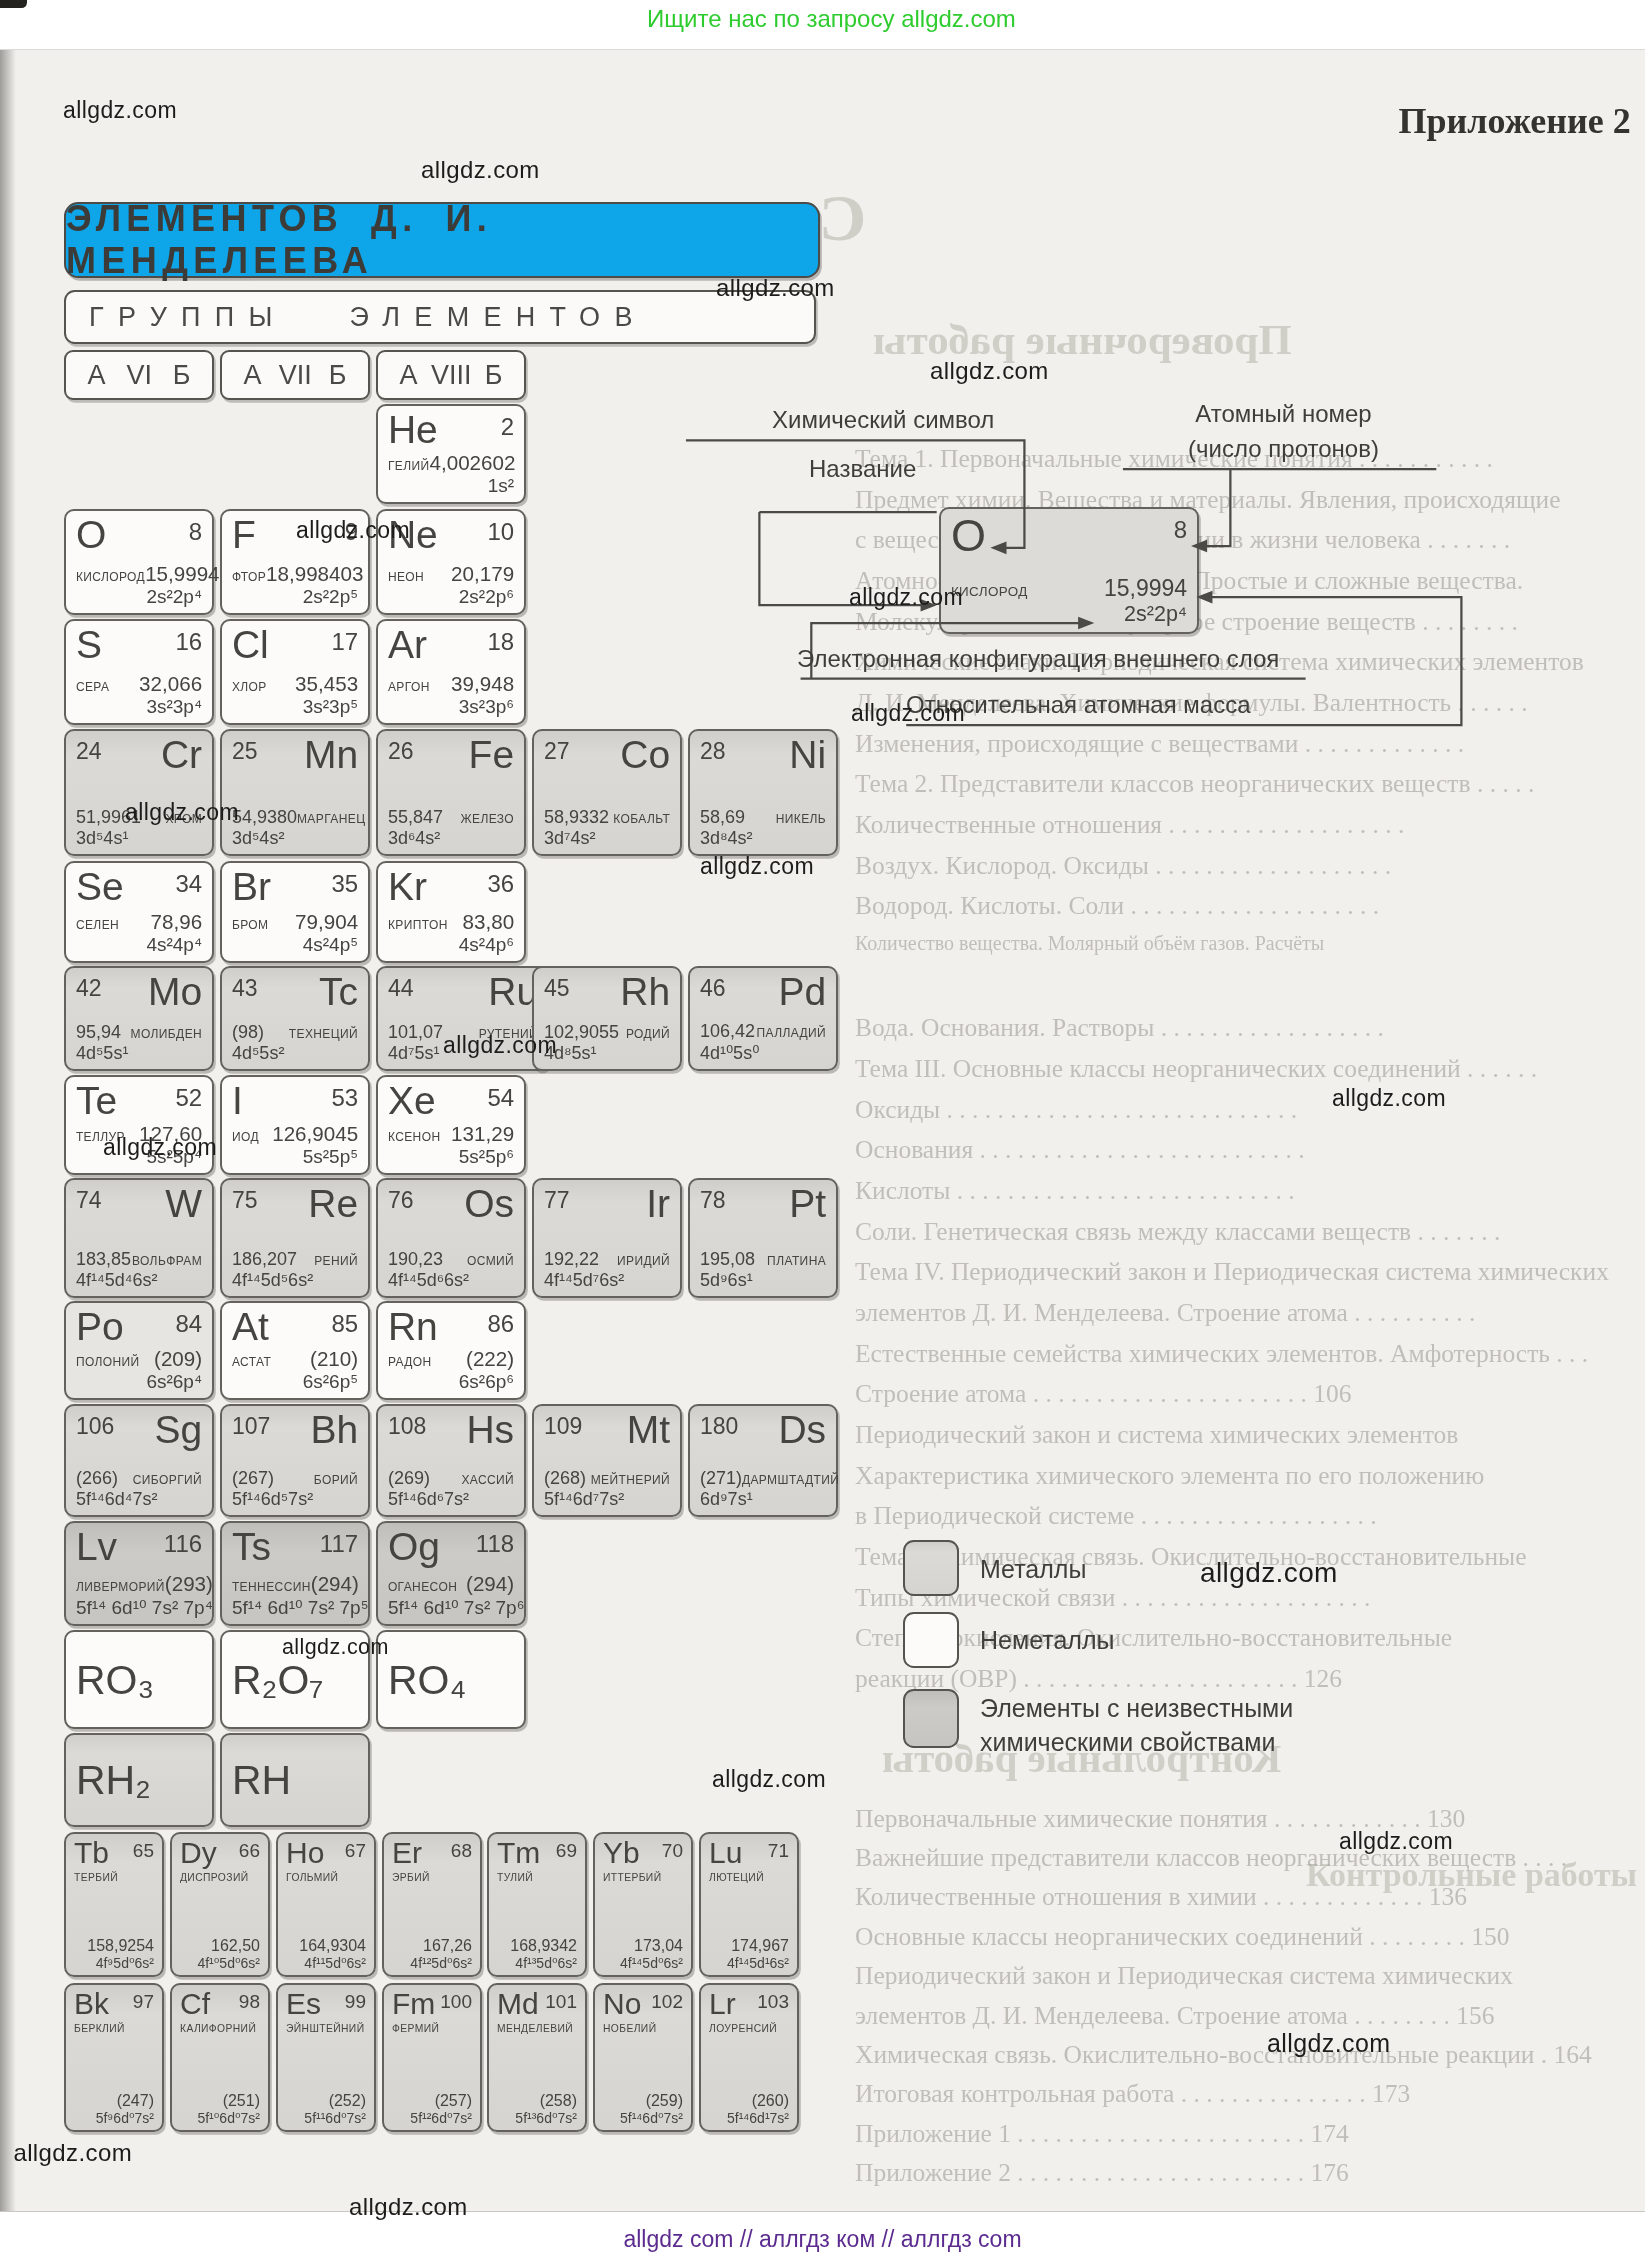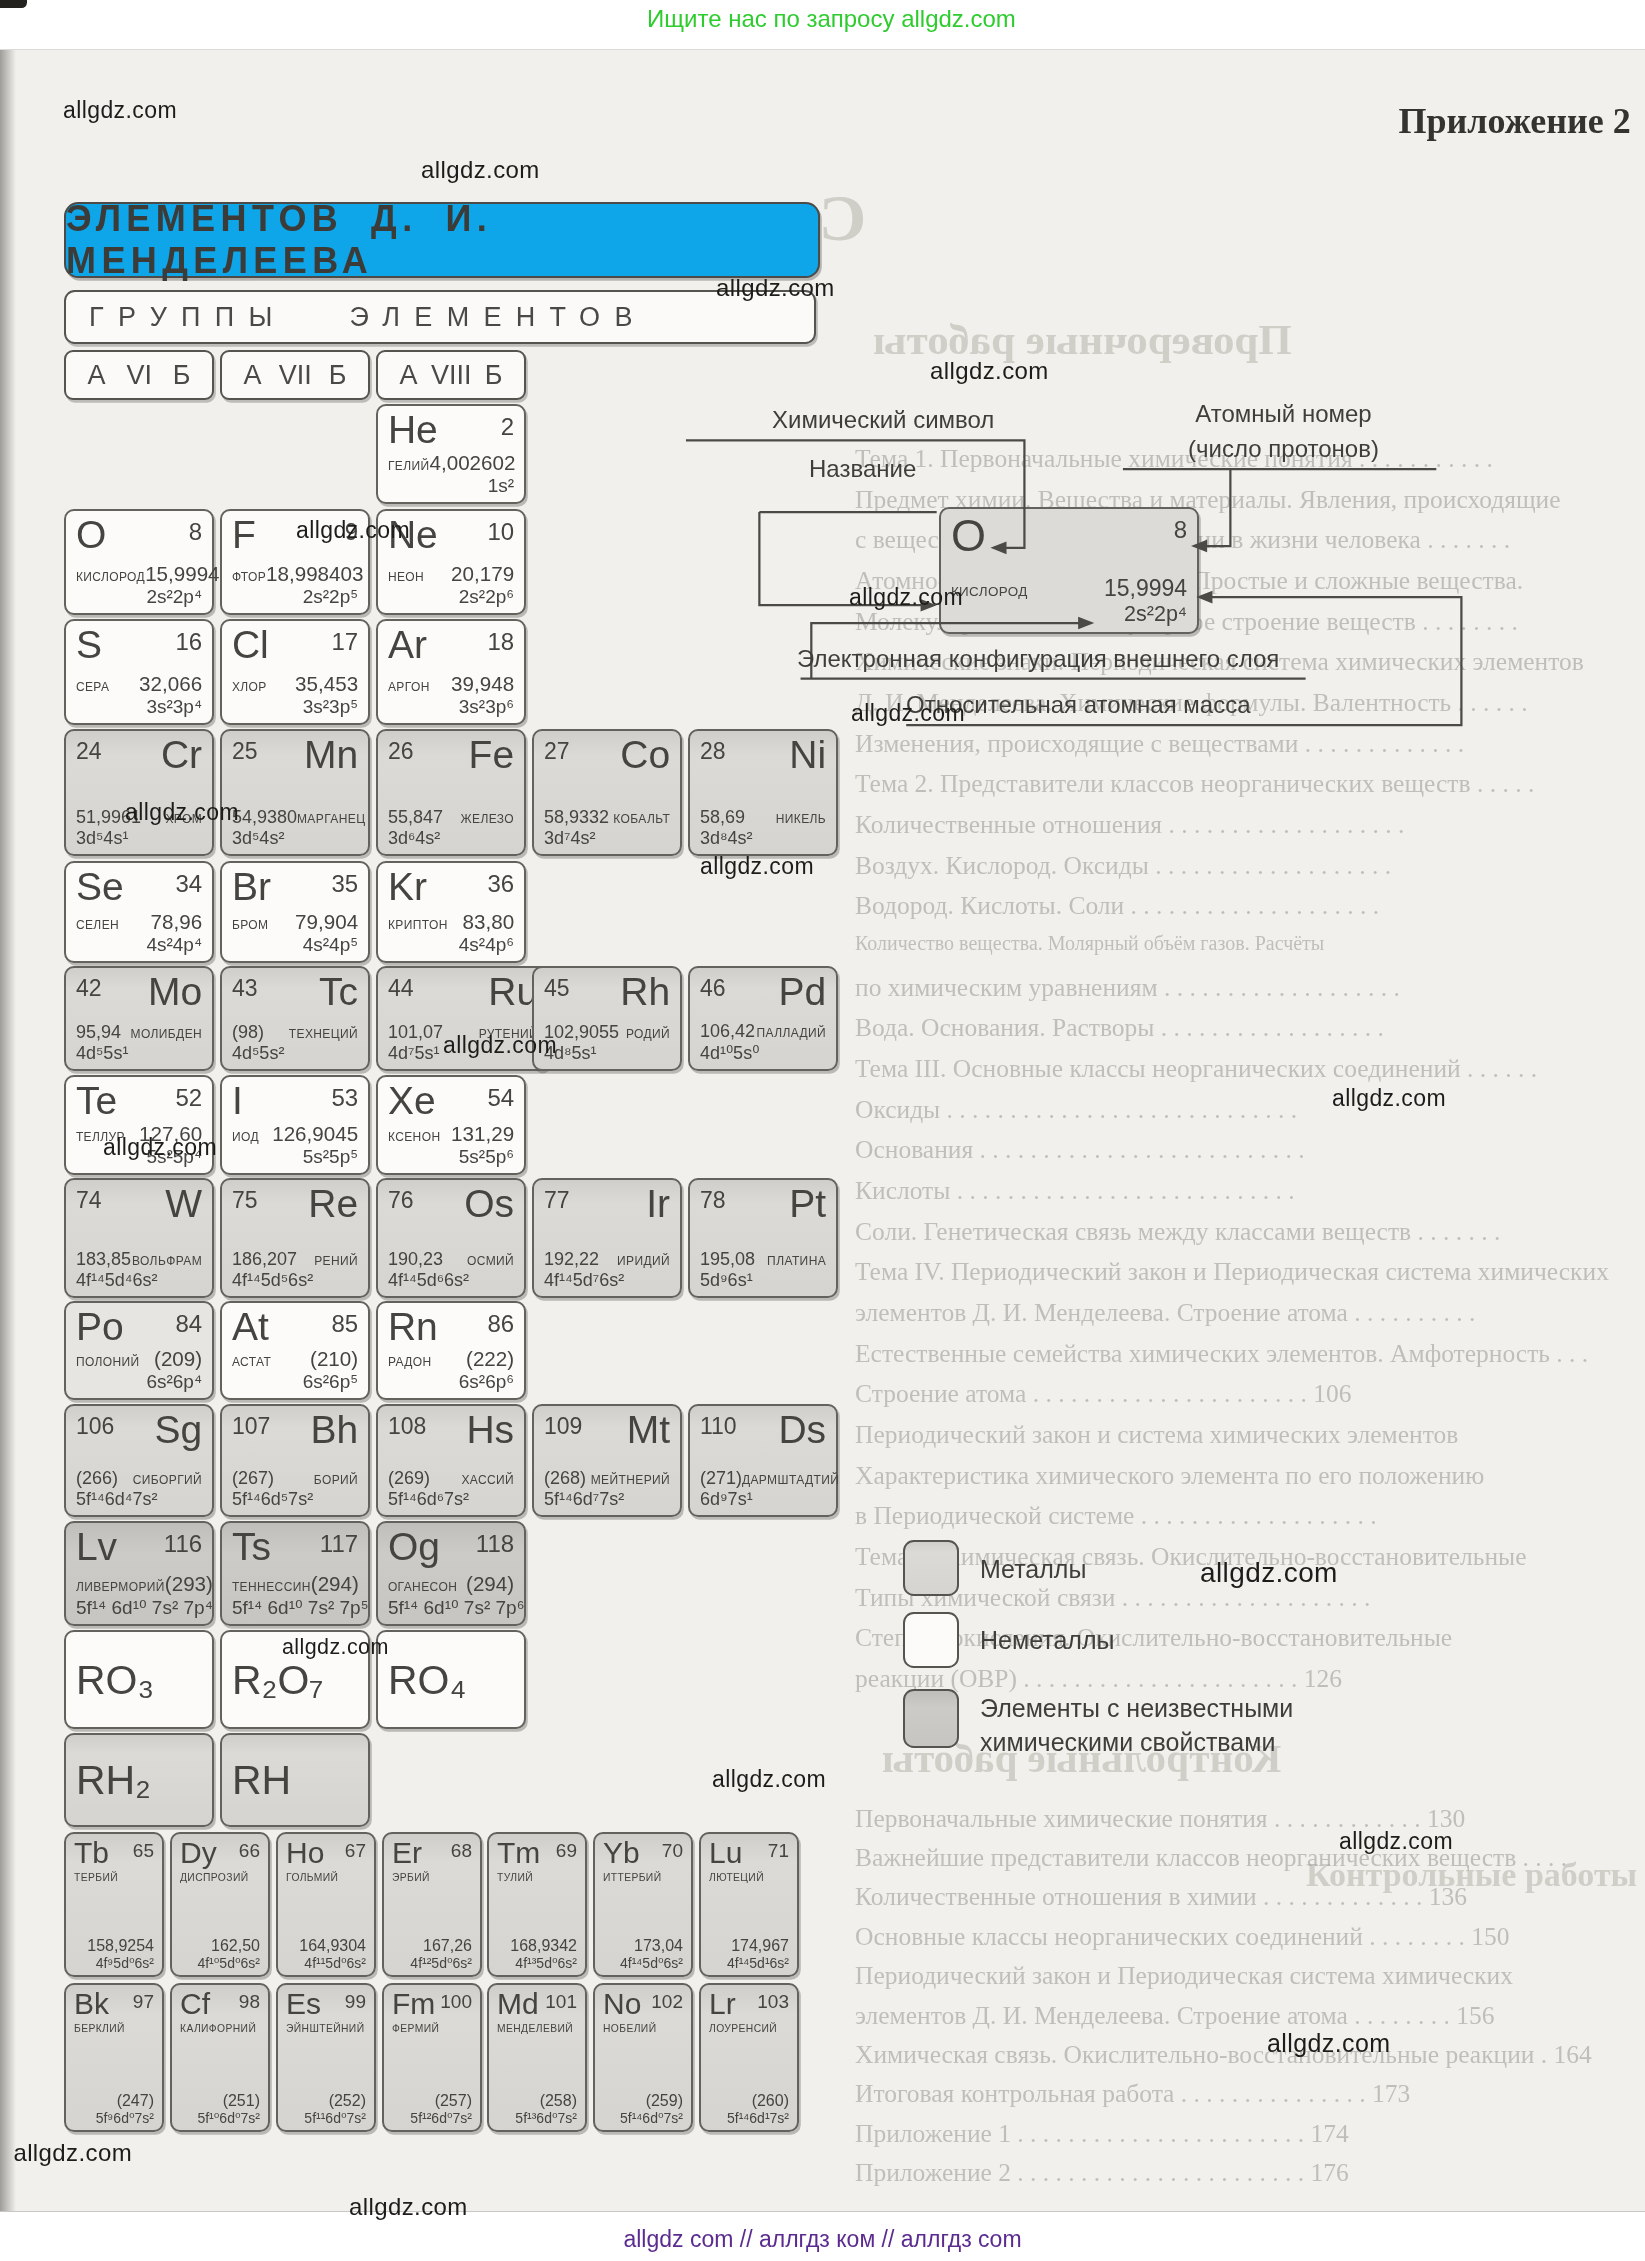--- a/index.html
+++ b/index.html
@@ -94,21 +94,20 @@
         <div class="ghost-line" style="left: 855px; top: 516px; font-size: 25.5px;">Атомно-молекулярное учение. Простые и сложные вещества.</div>
         <div class="ghost-line" style="left: 855px; top: 557px; font-size: 25.5px;">Молекулярное и немолекулярное строение веществ . . . . . . . .</div>
         <div class="ghost-line" style="left: 855px; top: 597px; font-size: 25.5px;">Химические знаки. Периодическая система химических элементов</div>
         <div class="ghost-line" style="left: 855px; top: 638px; font-size: 25.5px;">Д. И. Менделеева. Химические формулы. Валентность . . . . . .</div>
         <div class="ghost-line" style="left: 855px; top: 679px; font-size: 25.5px;">Изменения, происходящие с веществами . . . . . . . . . . . . .</div>
         <div class="ghost-line" style="left: 855px; top: 719px; font-size: 25.5px;">Тема 2. Представители классов неорганических веществ . . . . .</div>
         <div class="ghost-line" style="left: 855px; top: 760px; font-size: 25.5px;">Количественные отношения . . . . . . . . . . . . . . . . . . .</div>
         <div class="ghost-line" style="left: 855px; top: 801px; font-size: 25.5px;">Воздух. Кислород. Оксиды . . . . . . . . . . . . . . . . . . .</div>
         <div class="ghost-line" style="left: 855px; top: 841px; font-size: 25.5px;">Водород. Кислоты. Соли . . . . . . . . . . . . . . . . . . . .</div>
         <div class="ghost-line" style="left: 855px; top: 882px; font-size: 20px;">Количество вещества. Молярный объём газов. Расчёты</div>
-        <div class="ghost-line" style="left: 855px; top: 923px; font-size: 25.5px;">по химическим уравнениям . . . . . . . . . . . . . . . . . . .</div>
         <div class="ghost-line" style="left: 855px; top: 963px; font-size: 25.5px;">Вода. Основания. Растворы . . . . . . . . . . . . . . . . . .</div>
         <div class="ghost-line" style="left: 855px; top: 1004px; font-size: 25.5px;">Тема III. Основные классы неорганических соединений . . . . . .</div>
         <div class="ghost-line" style="left: 855px; top: 1045px; font-size: 25.5px;">Оксиды . . . . . . . . . . . . . . . . . . . . . . . . . . . .</div>
         <div class="ghost-line" style="left: 855px; top: 1085px; font-size: 25.5px;">Основания . . . . . . . . . . . . . . . . . . . . . . . . . .</div>
         <div class="ghost-line" style="left: 855px; top: 1126px; font-size: 25.5px;">Кислоты . . . . . . . . . . . . . . . . . . . . . . . . . . .</div>
         <div class="ghost-line" style="left: 855px; top: 1167px; font-size: 25.5px;">Соли. Генетическая связь между классами веществ . . . . . . .</div>
         <div class="ghost-line" style="left: 855px; top: 1207px; font-size: 25.5px;">Тема IV. Периодический закон и Периодическая система химических</div>
         <div class="ghost-line" style="left: 855px; top: 1248px; font-size: 25.5px;">элементов Д. И. Менделеева. Строение атома . . . . . . . . . .</div>
         <div class="ghost-line" style="left: 855px; top: 1289px; font-size: 25.5px;">Естественные семейства химических элементов. Амфотерность . . .</div>
         <div class="ghost-line" style="left: 855px; top: 1329px; font-size: 25.5px;">Строение атома . . . . . . . . . . . . . . . . . . . . . . 106</div>
@@ -541,21 +540,21 @@
             <span class="sym">Mt</span>
           </div>
           <div class="rb">
             <span class="mas">(268)</span>
             <span class="nam">МЕЙТНЕРИЙ</span>
           </div>
           <div class="cfg">5f¹⁴6d⁷7s²</div>
         </div>
         <div class="cell b-cell shade-g" style="left: 688px; top: 1354px; width: 150px; height: 113px;">
           <div class="r">
-            <span class="num">110</span>
+            <span class="num">180</span>
             <span class="sym">Ds</span>
           </div>
           <div class="rb">
             <span class="mas">(271)</span>
             <span class="nam">ДАРМШТАДТИЙ</span>
           </div>
           <div class="cfg">6d⁹7s¹</div>
         </div>
         <div class="cell a-cell shade-d" style="left: 64px; top: 1471px; width: 150px; height: 105px;">
           <div class="r">

